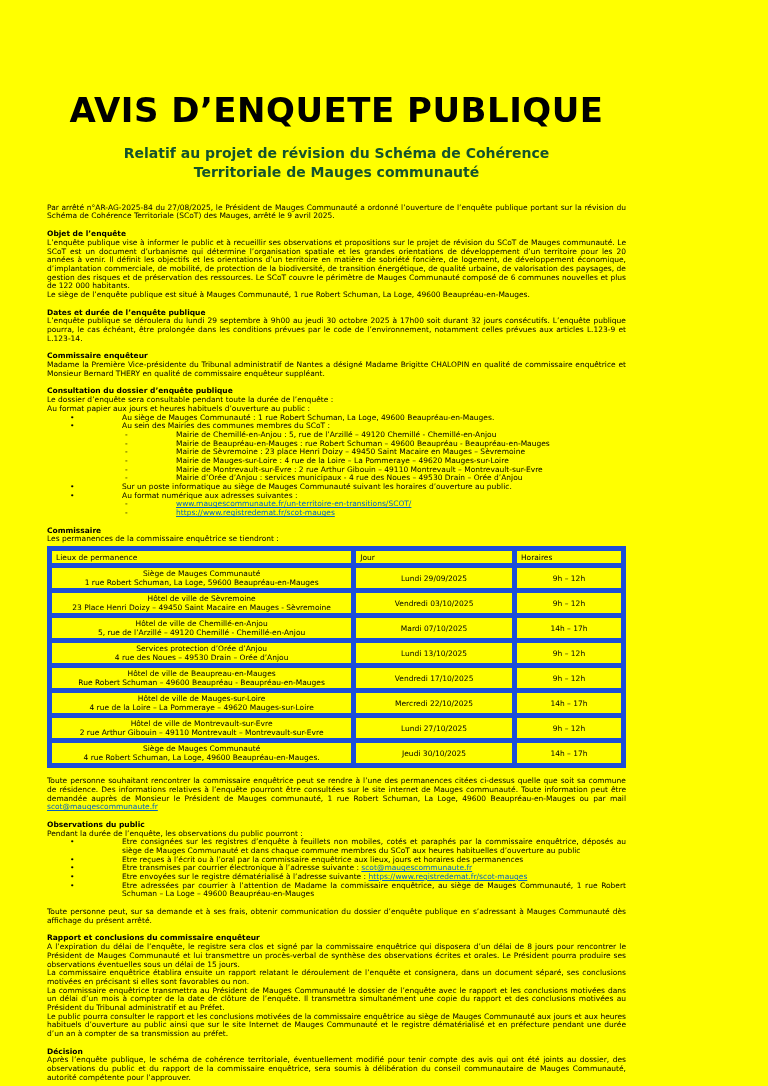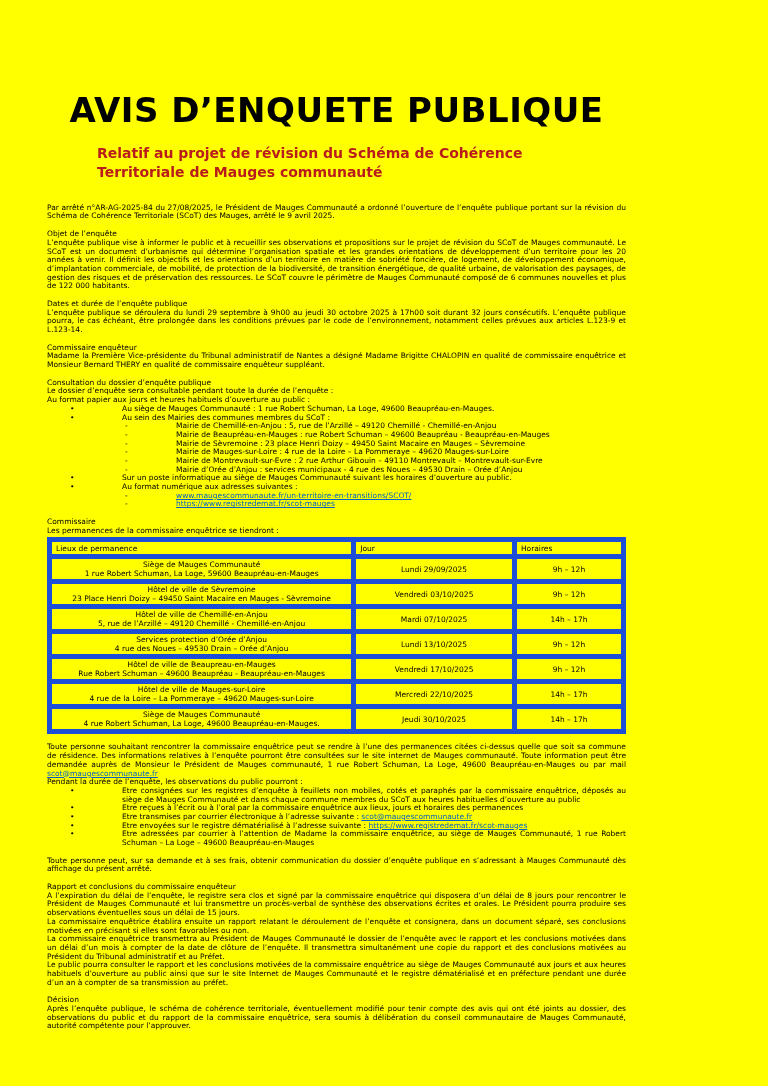--- a/index.html
+++ b/index.html
@@ -11,26 +11,26 @@
     font-size:7.5px;
     line-height:1.16;
     overflow:hidden;
   }
   .page { box-sizing:border-box; width:673px; height:1086px; padding:92px 47px 0 47px; }
   .title {
     margin:0; font-size:34px; font-weight:bold; text-align:center;
     letter-spacing:0.5px; line-height:1.1;
   }
   .subtitle {
-    margin:15px 50px 0 50px; font-size:14px; font-weight:bold; text-align:left;
-    color:#b91c1c; line-height:1.3;
+    margin:15px 50px 0 50px; font-size:14px; font-weight:bold; text-align:center;
+    color:#14532d; line-height:1.3;
   }
   .para { margin:0; text-align:justify; }
   .intro { margin-top:23px; }
-  .sec { margin:9px 0 0 0; font-size:7.5px; font-weight:normal; }
+  .sec { margin:9px 0 0 0; font-size:7.5px; font-weight:bold; }
   .gap { height:9px; }
   .li { position:relative; padding-left:75px; text-align:justify; }
   .li .marker { position:absolute; left:23px; top:0; }
   .li.l2 { padding-left:129px; }
   .li.l2 .marker { left:78px; }
   a.link { color:#0563C1; text-decoration:underline; cursor:pointer; }
   table.perm { width:100%; border-collapse:collapse; margin-top:2px; table-layout:fixed; }
   table.perm th, table.perm td {
     border:5px solid #1d4ed8; padding:1px 4px; font-size:7.5px; line-height:1.2;
     vertical-align:middle; overflow:hidden;
@@ -45,20 +45,21 @@
 
 <div class="page">
 
   <h1 class="title">AVIS D’ENQUETE PUBLIQUE</h1>
   <h2 class="subtitle">Relatif au projet de révision du Schéma de Cohérence Territoriale de Mauges communauté</h2>
 
   <p class="para intro">Par arrêté n°AR-AG-2025-84 du 27/08/2025, le Président de Mauges Communauté a ordonné l’ouverture de l’enquête publique portant sur la révision du Schéma de Cohérence Territoriale (SCoT) des Mauges, arrêté le 9 avril 2025.</p>
 
   <h3 class="sec">Objet de l’enquête</h3>
   <p class="para">L’enquête publique vise à informer le public et à recueillir ses observations et propositions sur le projet de révision du SCoT de Mauges communauté. Le SCoT est un document d’urbanisme qui détermine l’organisation spatiale et les grandes orientations de développement d’un territoire pour les 20 années à venir. Il définit les objectifs et les orientations d’un territoire en matière de sobriété foncière, de logement, de développement économique, d’implantation commerciale, de mobilité, de protection de la biodiversité, de transition énergétique, de qualité urbaine, de valorisation des paysages, de gestion des risques et de préservation des ressources. Le SCoT couvre le périmètre de Mauges Communauté composé de 6 communes nouvelles et plus de 122 000 habitants.</p>
+  <p class="para">Le siège de l’enquête publique est situé à Mauges Communauté, 1 rue Robert Schuman, La Loge, 49600 Beaupréau-en-Mauges.</p>
 
   <h3 class="sec">Dates et durée de l’enquête publique</h3>
   <p class="para">L’enquête publique se déroulera du lundi 29 septembre à 9h00 au jeudi 30 octobre 2025 à 17h00 soit durant 32 jours consécutifs. L’enquête publique pourra, le cas échéant, être prolongée dans les conditions prévues par le code de l’environnement, notamment celles prévues aux articles L.123-9 et L.123-14.</p>
 
   <h3 class="sec">Commissaire enquêteur</h3>
   <p class="para">Madame la Première Vice-présidente du Tribunal administratif de Nantes a désigné Madame Brigitte CHALOPIN en qualité de commissaire enquêtrice et Monsieur Bernard THERY en qualité de commissaire enquêteur suppléant.</p>
 
   <h3 class="sec">Consultation du dossier d’enquête publique</h3>
   <p class="para">Le dossier d’enquête sera consultable pendant toute la durée de l’enquête :</p>
   <p class="para">Au format papier aux jours et heures habituels d’ouverture au public :</p>
@@ -135,32 +136,41 @@
       <tr>
         <td class="lieu">
             <div>Hôtel de ville de Mauges-sur-Loire</div>
             <div>4 rue de la Loire – La Pommeraye – 49620 Mauges-sur-Loire</div>
           </td>
         <td class="center">Mercredi 22/10/2025</td>
         <td class="center">14h – 17h</td>
       </tr>
       <tr>
         <td class="lieu">
+            <div>Hôtel de ville de Montrevault-sur-Evre</div>
+            <div>2 rue Arthur Gibouin – 49110 Montrevault – Montrevault-sur-Evre</div>
+          </td>
+        <td class="center">Lundi 27/10/2025</td>
+        <td class="center">9h – 12h</td>
+      </tr>
+      <tr>
+        <td class="lieu">
             <div>Siège de Mauges Communauté</div>
             <div>4 rue Robert Schuman, La Loge, 49600 Beaupréau-en-Mauges.</div>
           </td>
         <td class="center">Jeudi 30/10/2025</td>
         <td class="center">14h – 17h</td>
       </tr>
     </tbody>
   </table>
 
   <div class="gap"></div>
   <p class="para"><span>Toute personne souhaitant rencontrer la commissaire enquêtrice peut se rendre à l’une des permanences citées ci-dessus quelle que soit sa commune de résidence. Des informations relatives à l’enquête pourront être consultées sur le site internet de Mauges communauté. Toute information peut être demandée auprès de Monsieur le Président de Mauges communauté, 1 rue Robert Schuman, La Loge, 49600 Beaupréau-en-Mauges ou par mail </span><a class="link" href="#">scot@maugescommunaute.fr</a></p>
 
+  <h3 class="sec">Observations du public</h3>
   <p class="para">Pendant la durée de l’enquête, les observations du public pourront :</p>
   <div class="li l1"><span class="marker">•</span><span>Etre consignées sur les registres d’enquête à feuillets non mobiles, cotés et paraphés par la commissaire enquêtrice, déposés au siège de Mauges Communauté et dans chaque commune membres du SCoT aux heures habituelles d’ouverture au public</span></div>
   <div class="li l1"><span class="marker">•</span><span>Etre reçues à l’écrit ou à l’oral par la commissaire enquêtrice aux lieux, jours et horaires des permanences</span></div>
   <div class="li l1"><span class="marker">•</span><span>Etre transmises par courrier électronique à l’adresse suivante : </span><a class="link" href="#">scot@maugescommunaute.fr</a></div>
   <div class="li l1"><span class="marker">•</span><span>Etre envoyées sur le registre dématérialisé à l’adresse suivante : </span><a class="link" href="#">https://www.registredemat.fr/scot-mauges</a></div>
   <div class="li l1"><span class="marker">•</span><span>Etre adressées par courrier à l’attention de Madame la commissaire enquêtrice, au siège de Mauges Communauté, 1 rue Robert Schuman – La Loge – 49600 Beaupréau-en-Mauges</span></div>
   <div class="gap"></div>
   <p class="para">Toute personne peut, sur sa demande et à ses frais, obtenir communication du dossier d’enquête publique en s’adressant à Mauges Communauté dès affichage du présent arrêté.</p>
 
   <h3 class="sec">Rapport et conclusions du commissaire enquêteur</h3>

